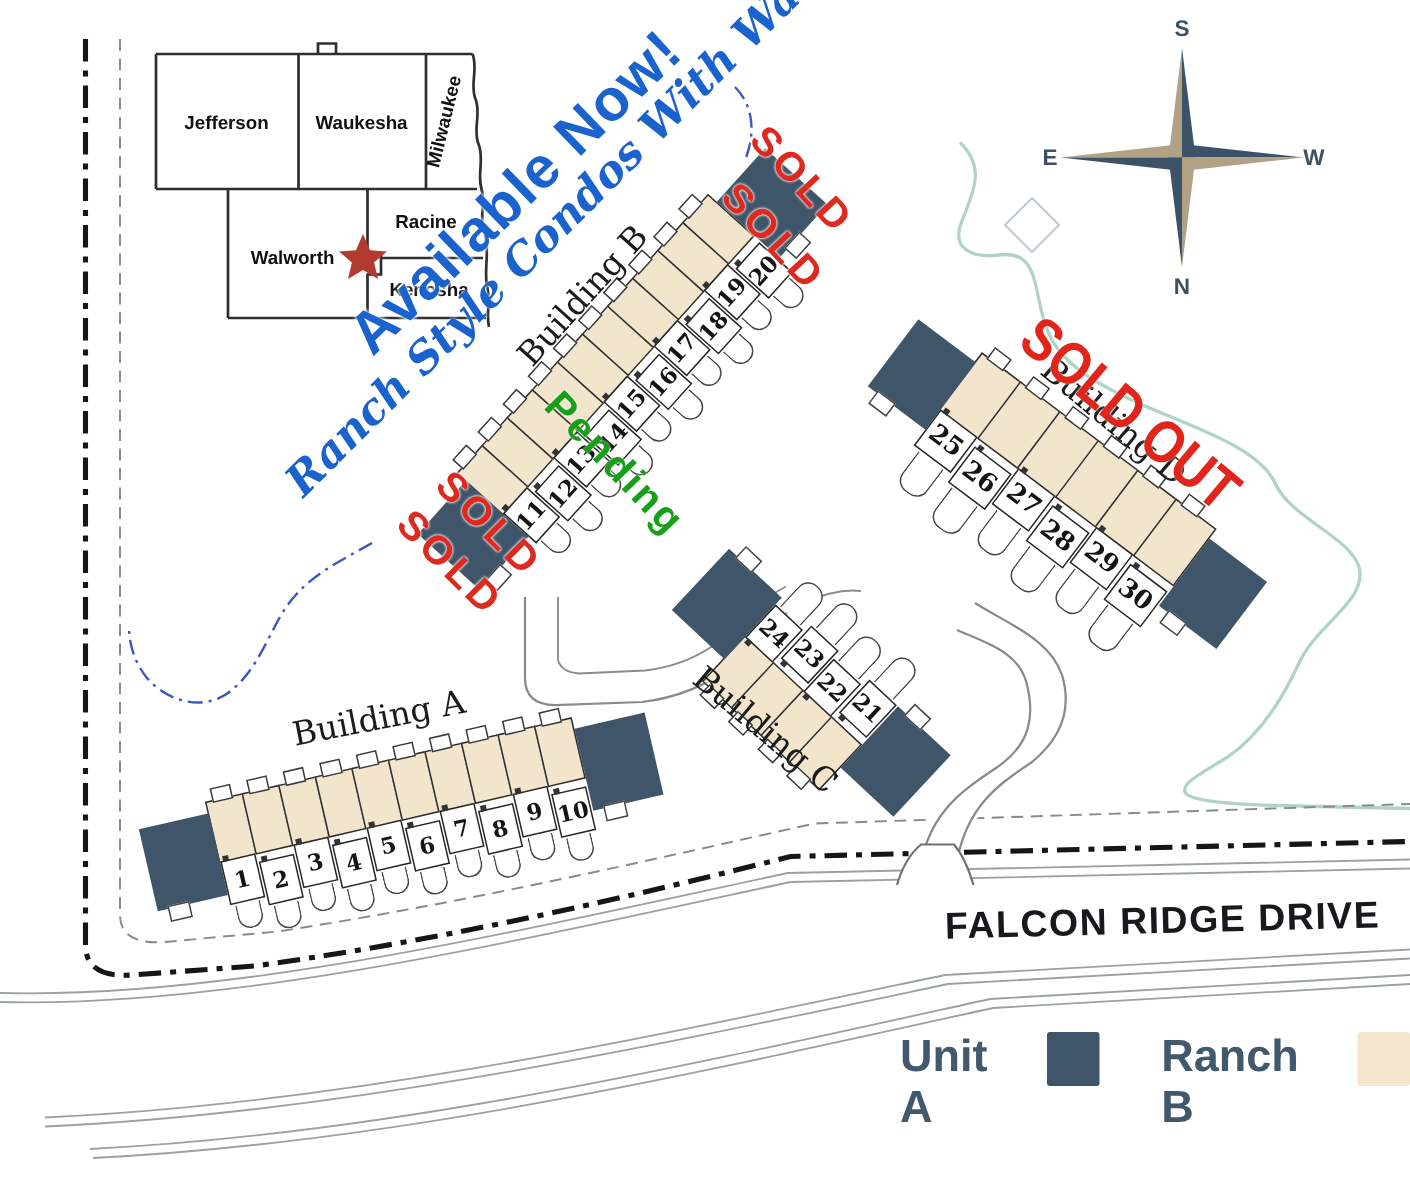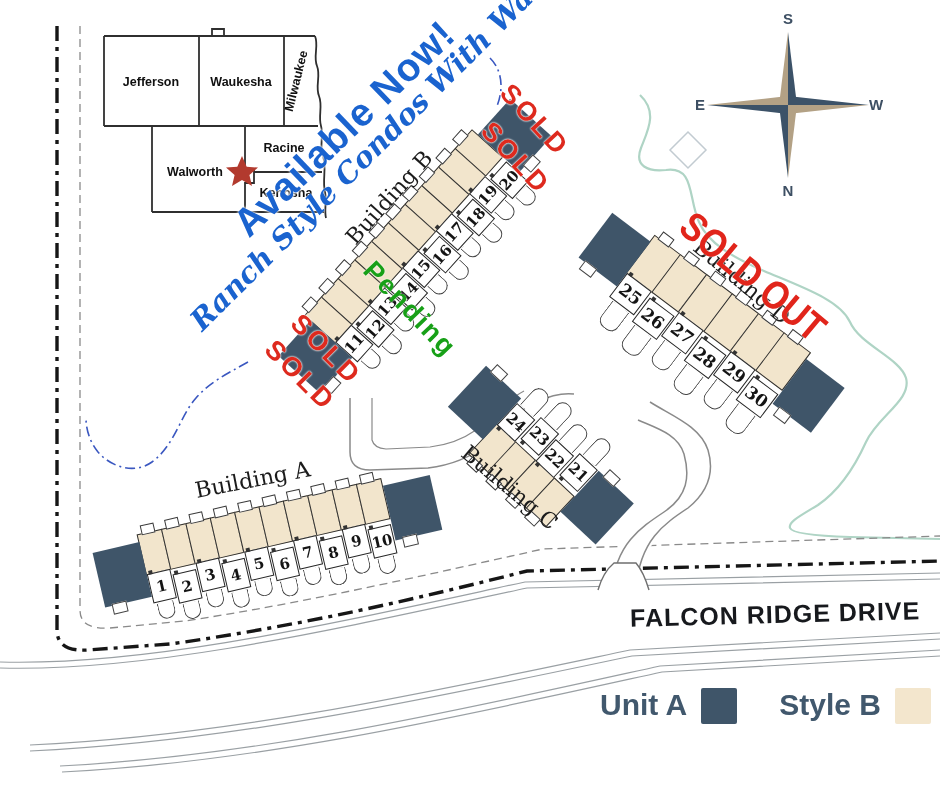--- a/index.html
+++ b/index.html
@@ -447,17 +447,17 @@
 
   <div class="promo-head" style="left:256px;top:200px;transform:rotate(-44deg)">Available Now!</div>
   <div class="promo-tag" style="left:208px;top:302px;transform:rotate(-45deg)">Ranch Style Condos With Walk-Outs</div>
 
   <div class="street" style="left:630px;top:600px;z-index:6">FALCON RIDGE DRIVE</div>
 
   <div class="legend" style="left:600px;top:688px;">
     <span class="lab">Unit A</span>
     <span class="sw" style="background-color: rgb(63, 85, 105);"></span>
     <span class="gap"></span>
-    <span class="lab">Style B</span>
+    <span class="lab">Ranch B</span>
     <span class="sw" style="background-color: rgb(243, 230, 205);"></span>
   </div>
 
 </div>
 
 </body></html>

